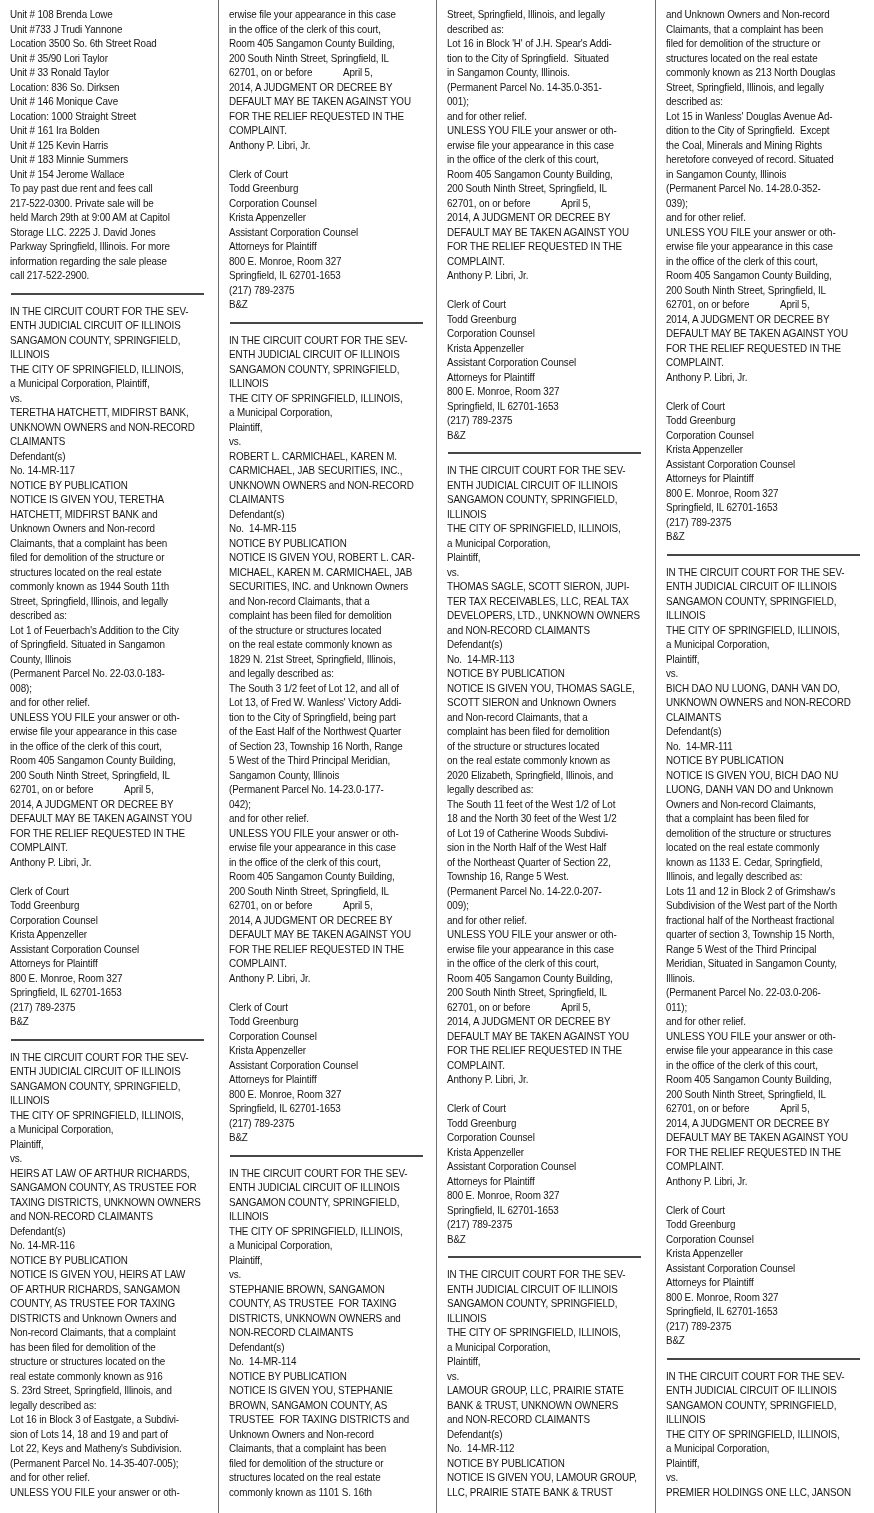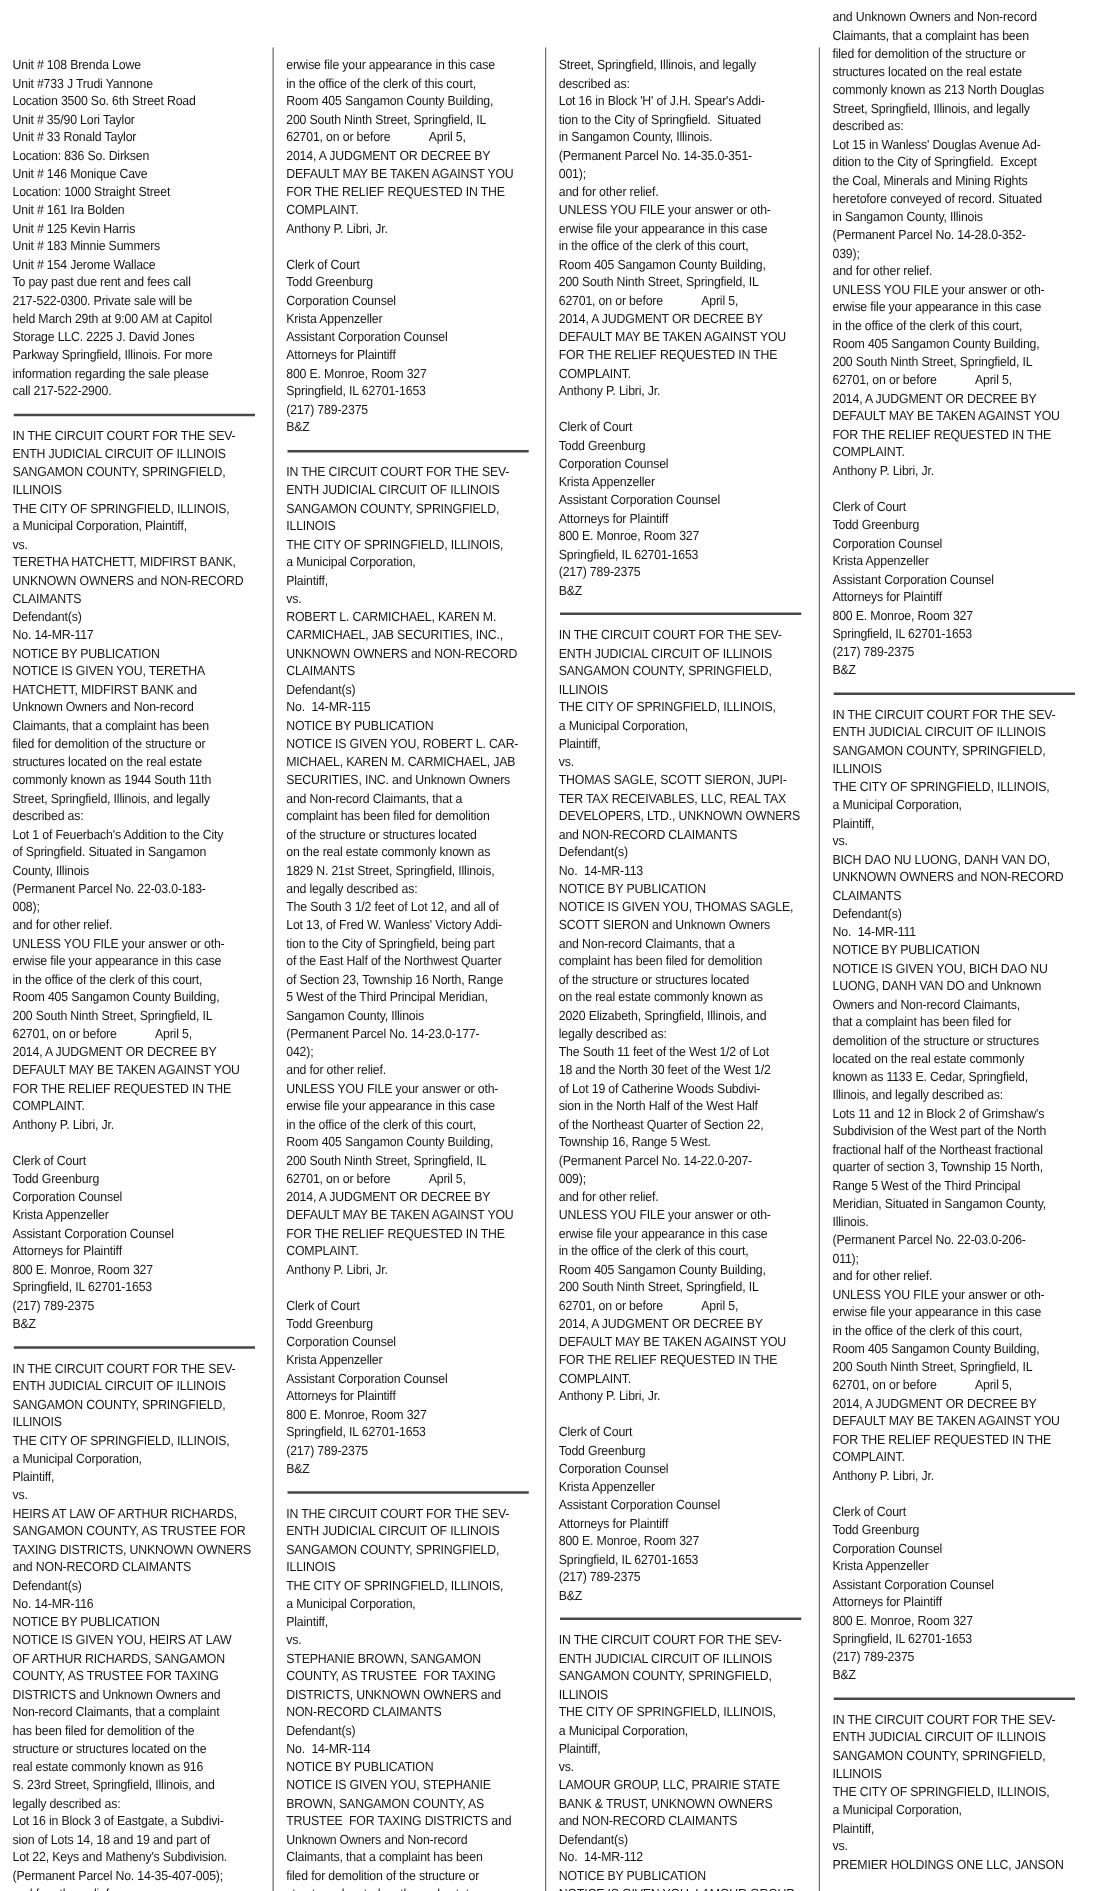--- a/index.html
+++ b/index.html
@@ -10,21 +10,21 @@
     -webkit-font-smoothing: antialiased;
   }
   .page { display: flex; width: 874px; height: 1513px; }
   .col {
     box-sizing: border-box;
     flex: 0 0 218.5px;
     width: 218.5px;
     padding: 7px 6px 0 10px;
     overflow: hidden;
   }
-  .col.ruled { border-right: 1.5px solid #6e6e6e; margin-top: 38px; }
+  .col.ruled { border-right: 1.5px solid #6e6e6e; }
   .line {
     font-size: 10.6px;
     line-height: 14.5px;
     letter-spacing: -0.15px;
     white-space: pre;
     transform: scaleX(0.93);
     transform-origin: 0 50%;
     height: 14.5px;
   }
   .line.blank { height: 14.5px; }

